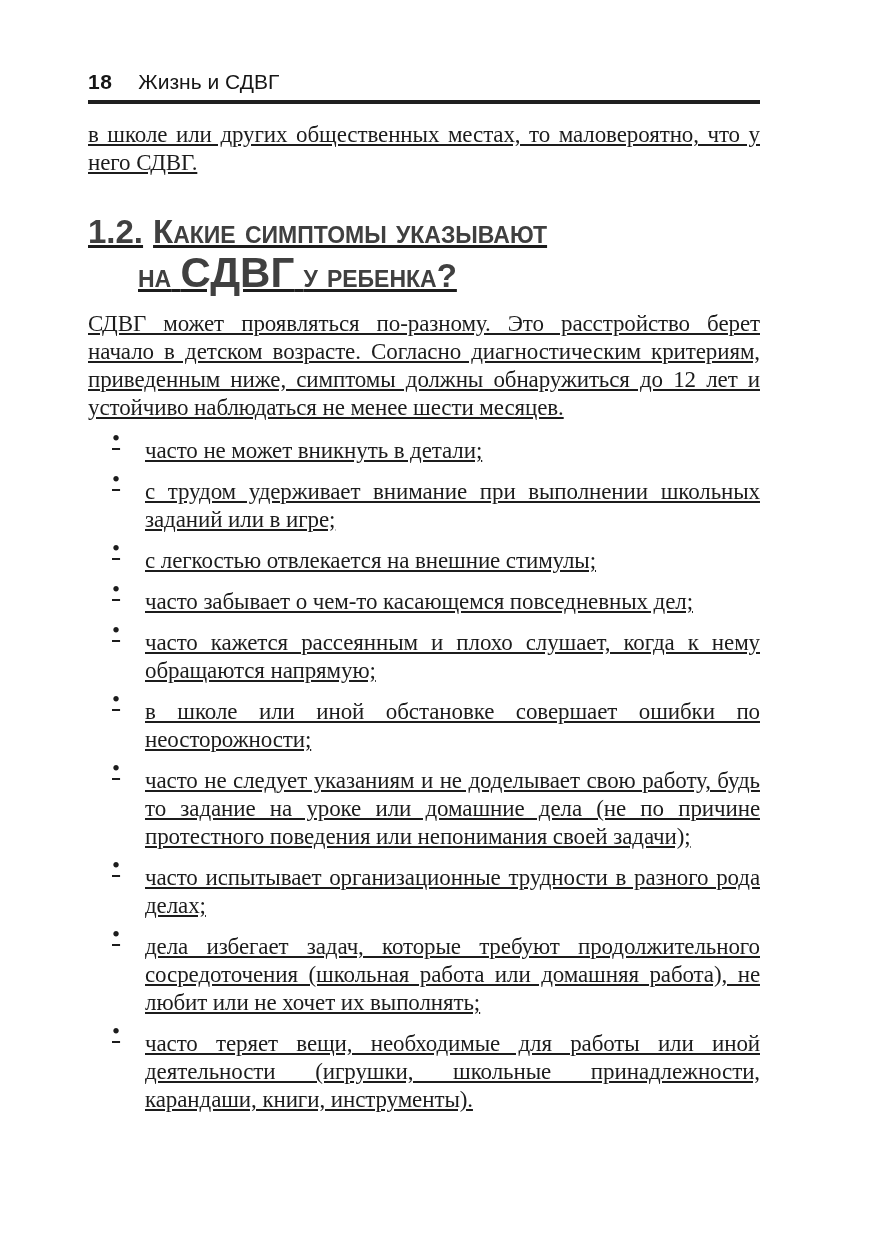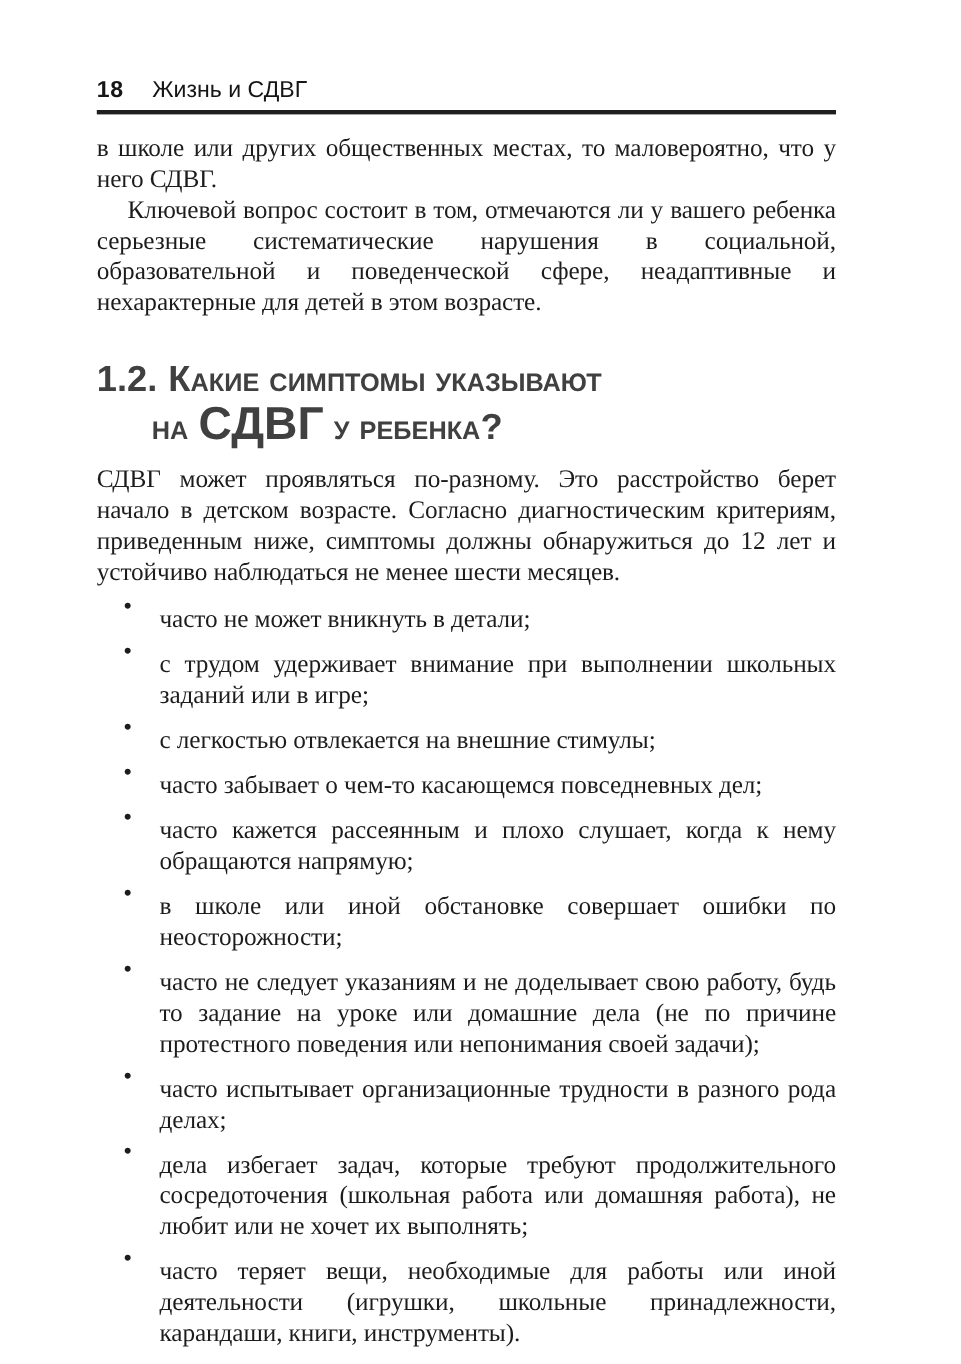--- a/index.html
+++ b/index.html
@@ -34,20 +34,21 @@
     font-weight: 700;
     margin-right: 26px;
     letter-spacing: 0.5px;
   }
   .running-header .run-title {
     font-weight: 400;
   }
   
   .content {
     margin-top: 17px;
+    text-decoration: underline;
   }
   .para {
     font-size: 23px;
     line-height: 28px;
     text-align: justify;
     margin: 0;
     hyphens: auto;
     -webkit-hyphens: auto;
     letter-spacing: -0.1px;
   }
@@ -115,21 +116,20 @@
 
   <div class="running-header">
     <span class="page-num">18</span>
     <span class="run-title">Жизнь и СДВГ</span>
   </div>
 
   <div class="content">
 
     <p class="para">в школе или других общественных местах, то маловероятно, что у него СДВГ.</p>
 
-    <p class="para indent">Ключевой вопрос состоит в том, отмечаются ли у вашего ребенка серьезные систематические нарушения в социальной, образовательной и поведенческой сфере, неадаптивные и нехарактерные для детей в этом возрасте.</p>
 
     <h2 class="section-heading">
       <div class="h-line1">
         <span class="sec-num">1.2.</span><span>Какие симптомы указывают</span>
       </div>
       <div class="h-line2">
         <span>на</span>
         <span class="acronym">СДВГ</span>
         <span>у ребенка?</span>
       </div>

